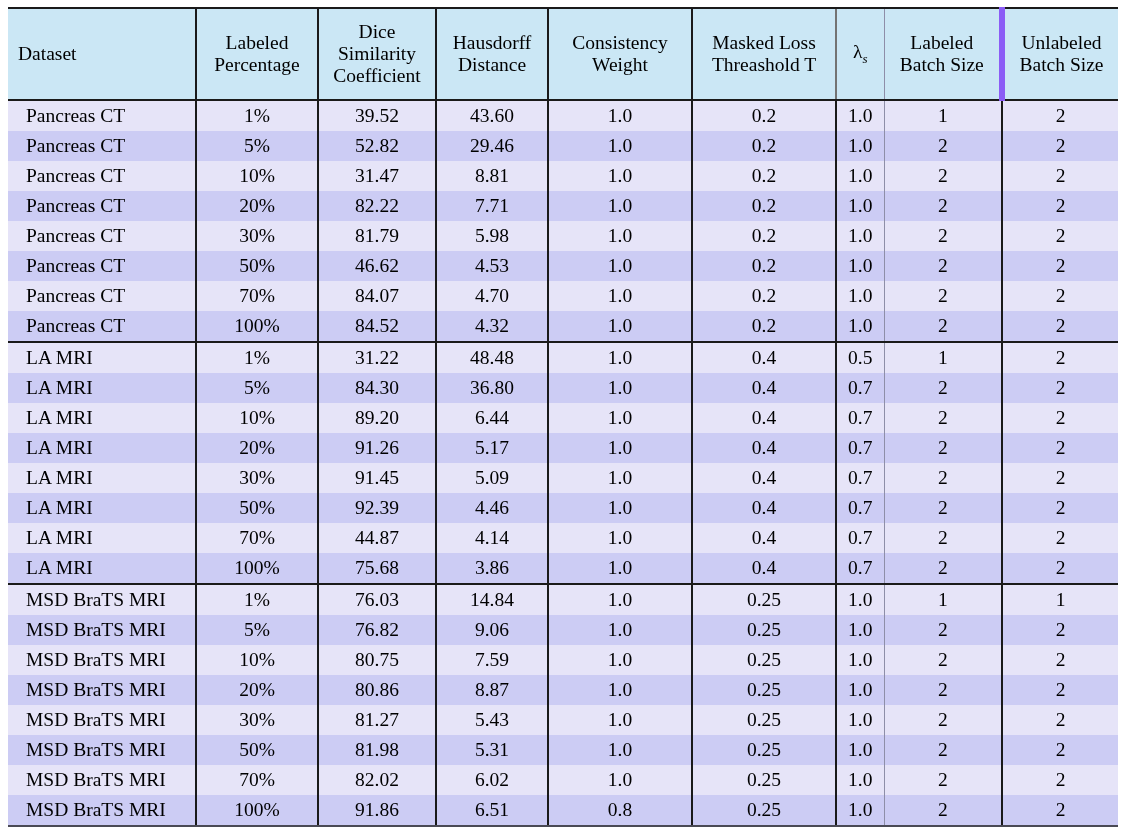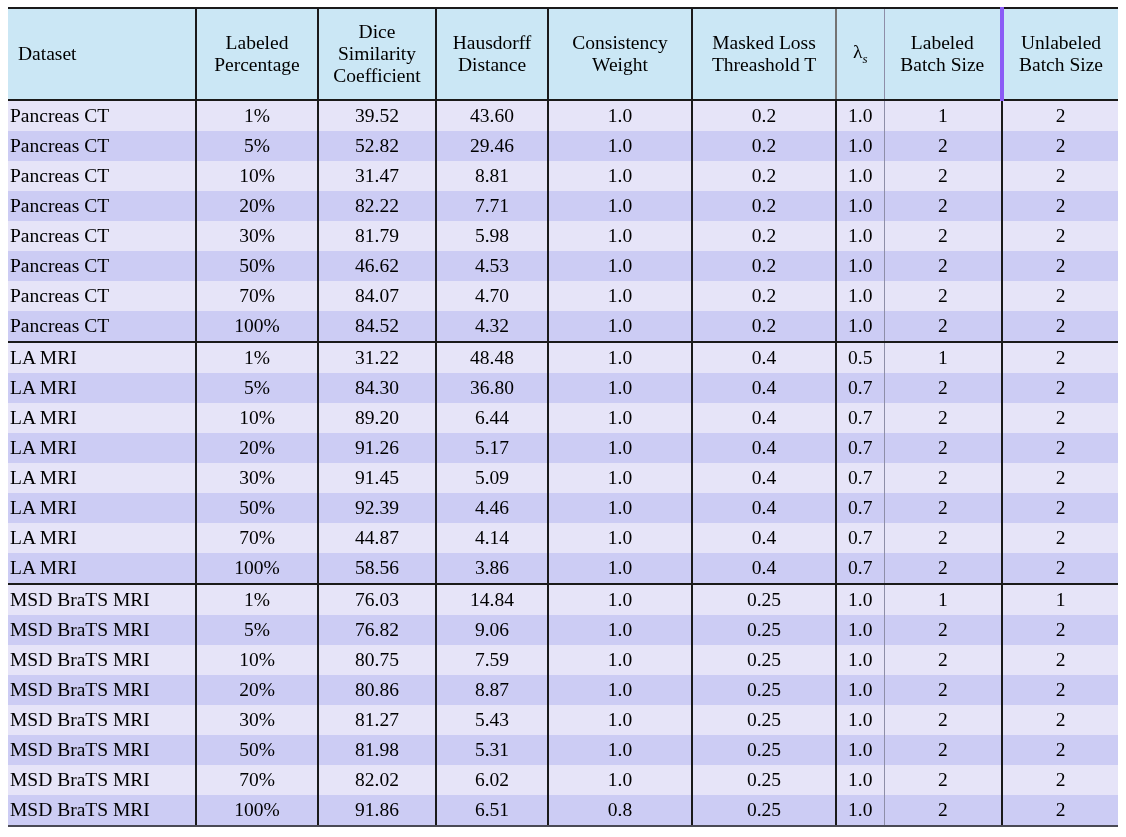--- a/index.html
+++ b/index.html
@@ -47,36 +47,36 @@
     padding-left: 10px;
     border-left: none;
   }
   thead tr.header-row th.col-lambda {
     border-left: 2px solid #737373;
   }
   thead tr.header-row th.col-lbatch {
     border-left: 1px solid #8e8ea8;
   }
   thead tr.header-row th.col-ubatch {
-    border-left: 4px solid #8b5cf6;
+    border-left: 6px solid #8b5cf6;
     font-family: Liberation Serif, serif;
   }
 
   
   tbody td {
     text-align: center;
     vertical-align: middle;
     height: 30px;
     padding: 0 4px;
     border-left: 2px solid #1a1a1a;
     line-height: 1;
   }
   tbody td.col-dataset {
     text-align: left;
-    padding-left: 2px;
+    padding-left: 18px;
     border-left: none;
   }
   tbody td.col-lambda {
     border-left: 2px solid #1a1a1a;
   }
   tbody td.col-lbatch {
     border-left: 1px solid #8e8ea8;
   }
   tbody td.col-ubatch {
     border-left: 2px solid #1a1a1a;
@@ -330,21 +330,21 @@
           <td>4.14</td>
           <td>1.0</td>
           <td>0.4</td>
           <td class="col-lambda">0.7</td>
           <td class="col-lbatch">2</td>
           <td class="col-ubatch">2</td>
         </tr>
         <tr class="row-odd group-end">
           <td class="col-dataset">LA MRI</td>
           <td>100%</td>
-          <td>58.56</td>
+          <td>75.68</td>
           <td>3.86</td>
           <td>1.0</td>
           <td>0.4</td>
           <td class="col-lambda">0.7</td>
           <td class="col-lbatch">2</td>
           <td class="col-ubatch">2</td>
         </tr>
         <tr class="row-even">
           <td class="col-dataset">MSD BraTS MRI</td>
           <td>1%</td>

